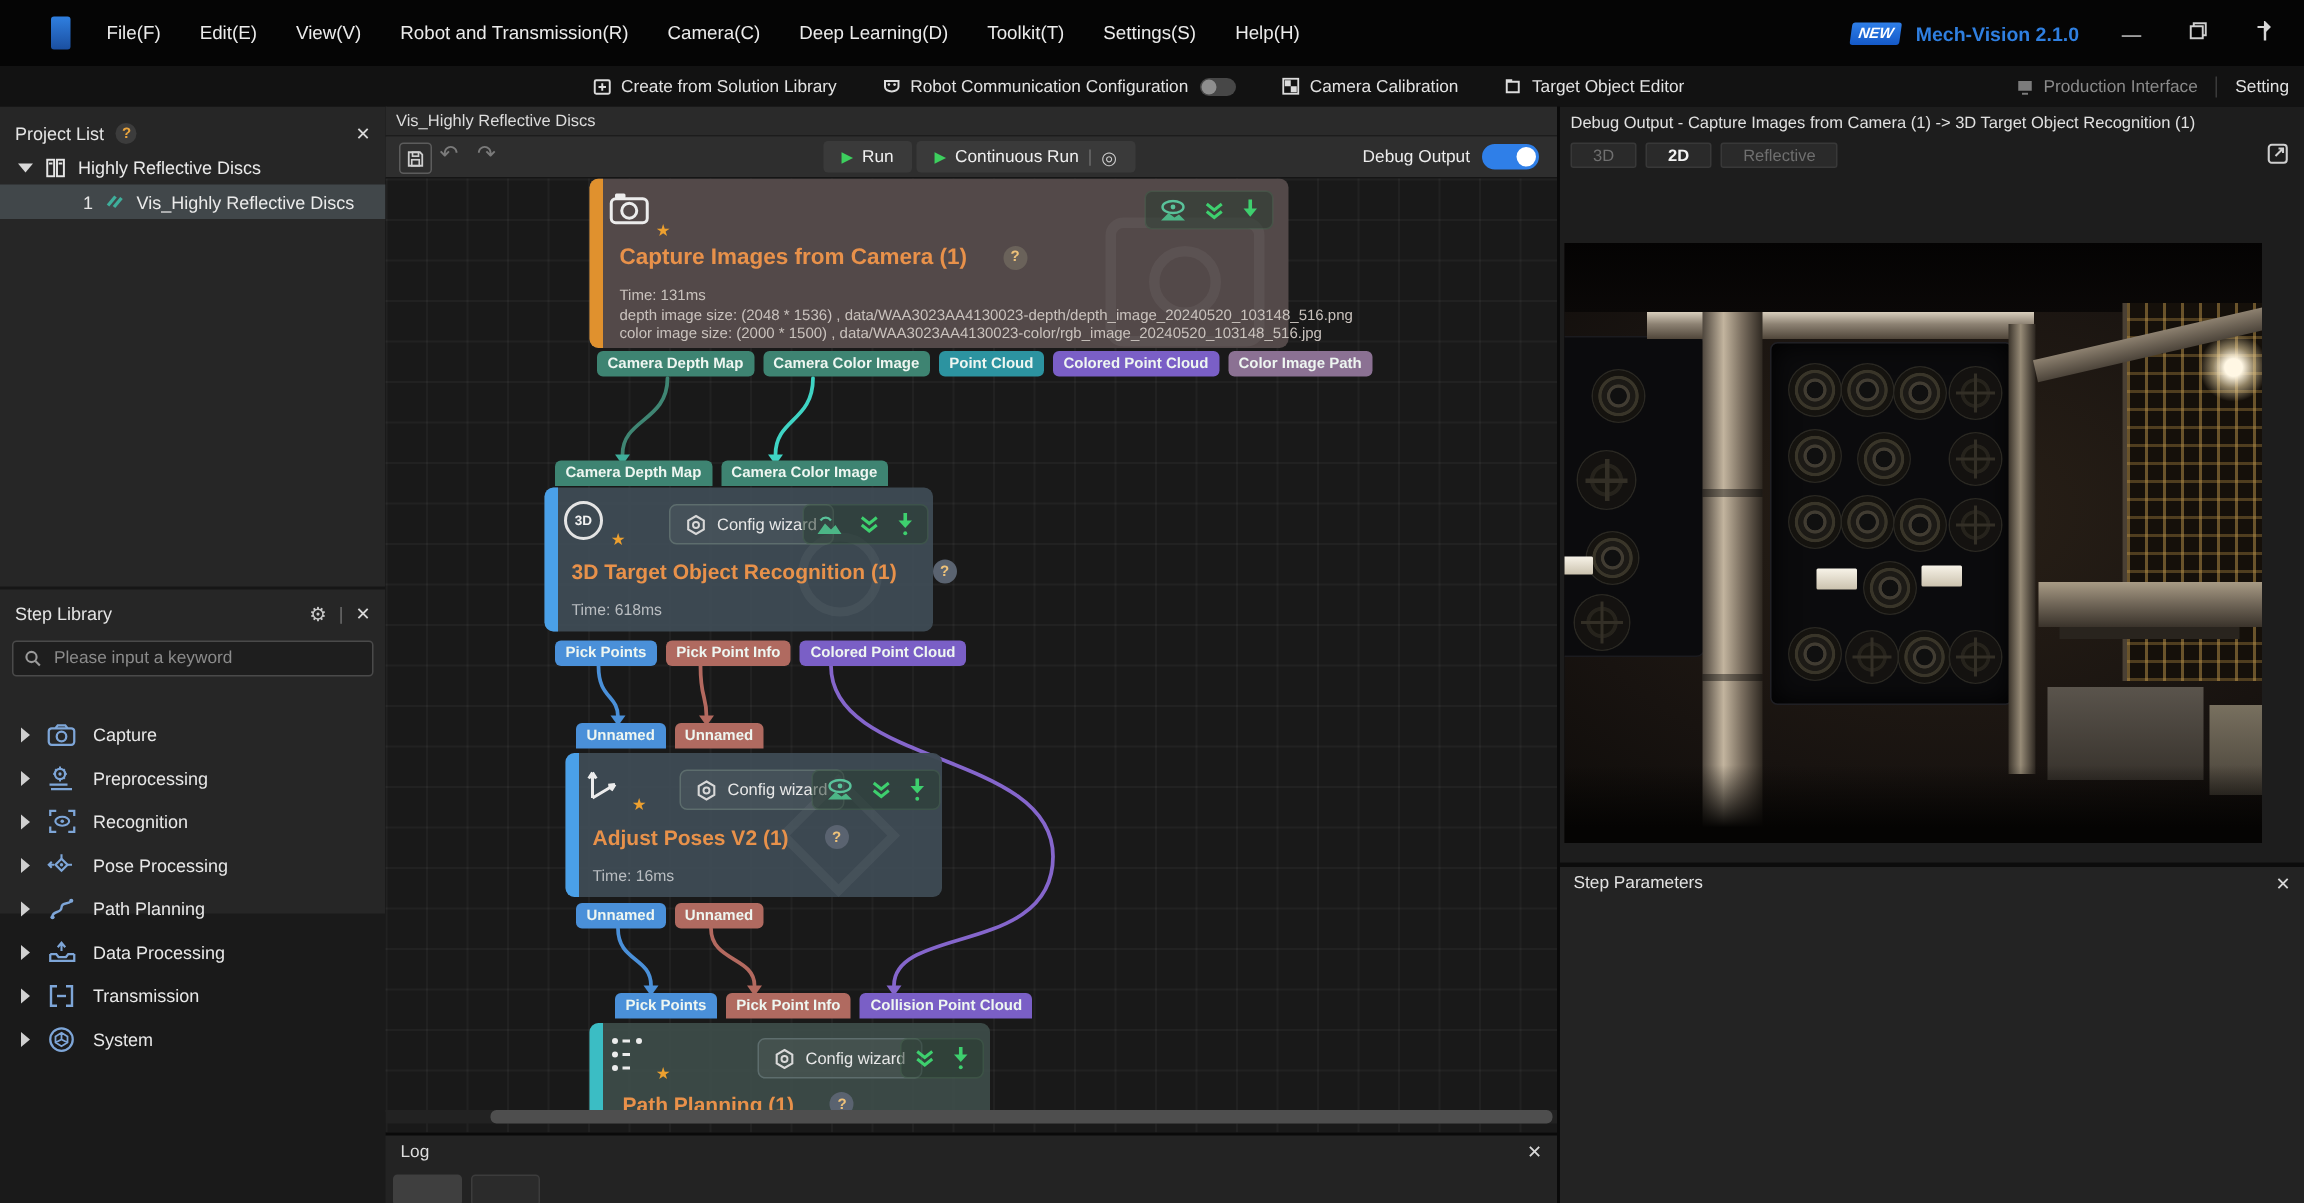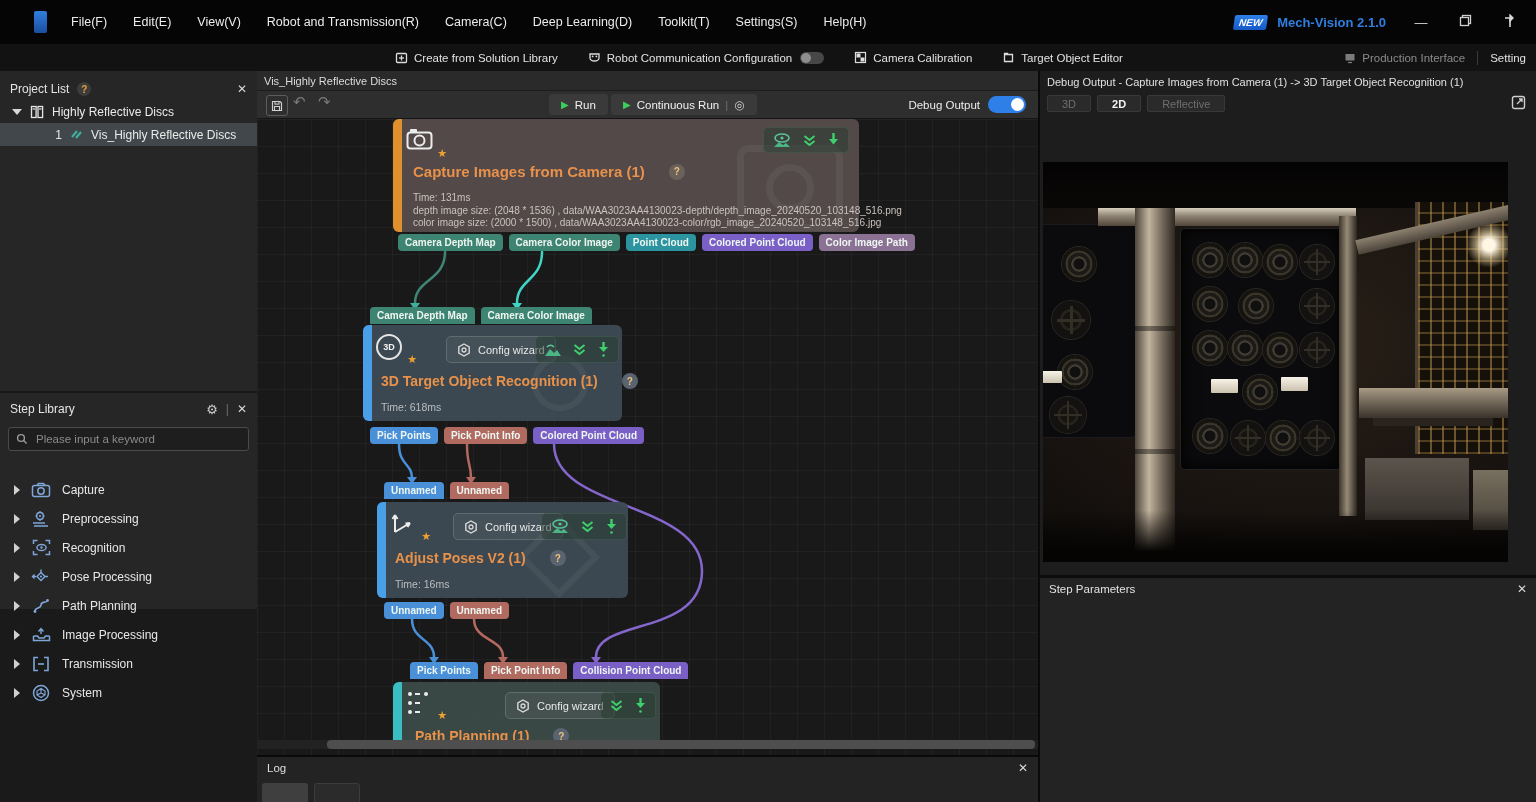--- a/index.html
+++ b/index.html
@@ -351,21 +351,21 @@
         <span>Path Planning</span>
       </div>
       <div class="lib-row">
         <span class="caret-right"></span>
         <span class="lib-ic">
             <svg width="19" height="16" viewBox="0 0 19 16">
           <path d="M1.5 9 v4.5 h16 V9 M1.5 9 h4 l1.5 2 h5 l1.5 -2 h4" fill="none" stroke="#7ea6d8" stroke-width="1.5"></path>
           <path d="M6.5 4.5 L9 1.5 L11.5 4.5 M9 1.5 V7" fill="none" stroke="#7ea6d8" stroke-width="1.4"></path>
         </svg>
           </span>
-        <span>Image Processing</span>
+        <span>Data Processing</span>
       </div>
       <div class="lib-row">
         <span class="caret-right"></span>
         <span class="lib-ic">
             <svg width="18" height="16" viewBox="0 0 18 16">
           <path d="M6 1.5 H2 v13 h4 M12 1.5 h4 v13 h-4" fill="none" stroke="#7ea6d8" stroke-width="1.6"></path>
           <line x1="6" y1="8" x2="12" y2="8" stroke="#7ea6d8" stroke-width="1.6"></line>
         </svg>
           </span>
         <span>Transmission</span>

